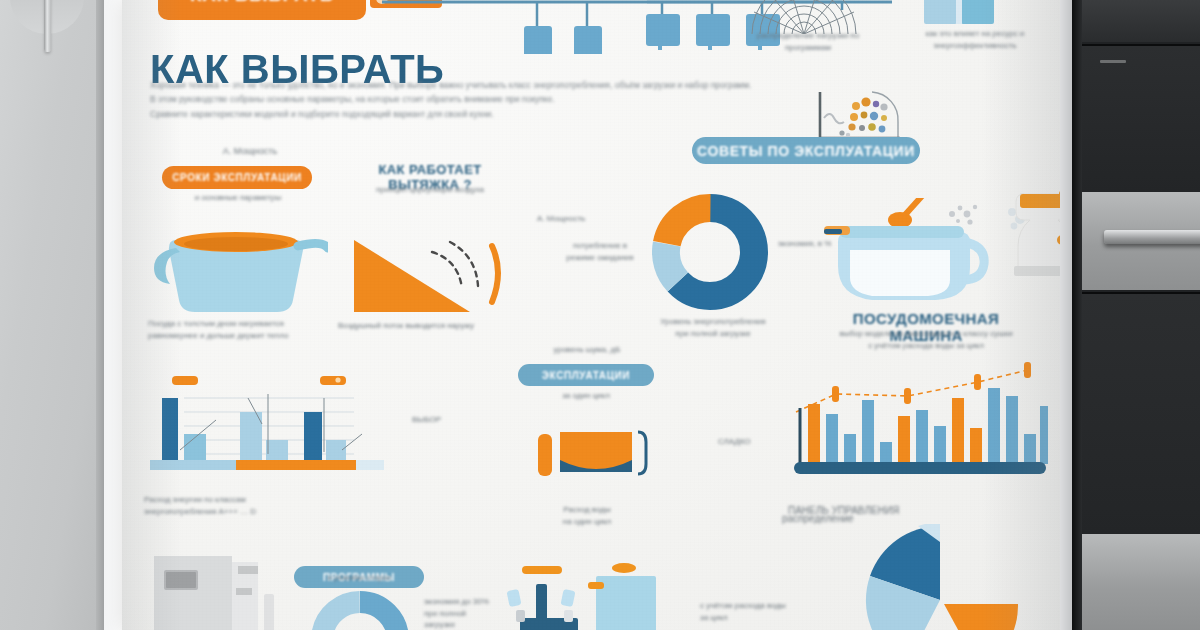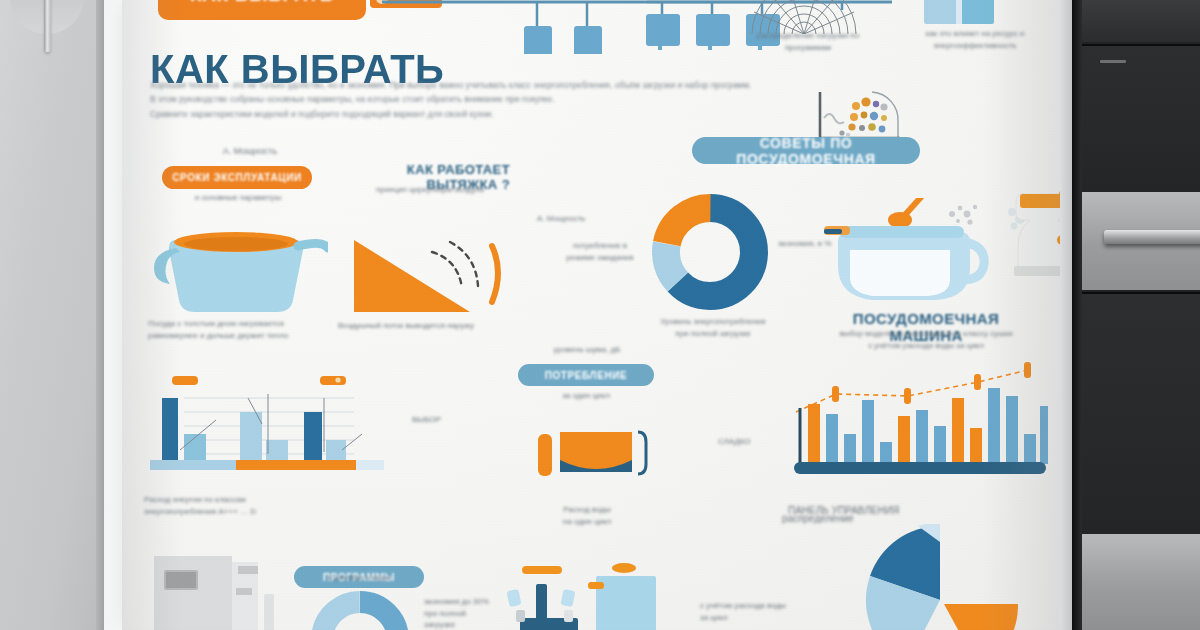--- a/index.html
+++ b/index.html
@@ -199,35 +199,35 @@
     <svg width="180" height="92" style="position:absolute;left:26px;top:222px;">
       <path d="M28 18 h120 q8 0 7 10 l-10 50 q-2 12 -16 12 h-82 q-14 0 -16 -12 l-10 -50 q-1 -10 7 -10 z" fill="#a9d6e8"></path>
       <ellipse cx="88" cy="20" rx="62" ry="10" fill="#f08a1e"></ellipse>
       <ellipse cx="88" cy="22" rx="52" ry="7" fill="#e07d17"></ellipse>
       <path d="M28 26 q-22 4 -22 20 q0 14 16 16 q-6 -8 -4 -18 q2 -12 14 -14 z" fill="#8fc9de"></path>
       <path d="M150 24 q24 -6 30 2" stroke="#8fc9de" stroke-width="9" fill="none" stroke-linecap="round"></path>
     </svg>
     <div class="blur cap blur-strong" style="left:26px;top:318px;width:200px;">Посуда с толстым дном нагревается
 равномернее и дольше держит тепло</div>
 
-    <div class="blur sect-h blur-soft" style="left:228px;top:162px;width:160px;text-align:right;font-size:13px;">КАК РАБОТАЕТ ВЫТЯЖКА ?</div>
+    <div class="blur sect-h blur-soft" style="left:228px;top:162px;width:160px;text-align:center;font-size:13px;">КАК РАБОТАЕТ ВЫТЯЖКА ?</div>
     <div class="blur cap blur-strong" style="left:232px;top:184px;width:152px;text-align:center;">принцип циркуляции воздуха</div>
 
     <svg width="180" height="90" style="position:absolute;left:218px;top:232px;">
       <path d="M14 8 L14 80 L130 80 Z" fill="#f08a1e"></path>
       <g stroke="#4a4a4a" stroke-width="2.4" fill="none" stroke-dasharray="5 5" stroke-linecap="round">
         <path d="M92 20 q26 8 30 36"></path>
         <path d="M110 10 q26 14 28 44"></path>
       </g>
       <path d="M152 14 q12 26 0 56" stroke="#f08a1e" stroke-width="6" fill="none" stroke-linecap="round"></path>
     </svg>
     <div class="blur cap blur-strong" style="left:216px;top:320px;width:190px;">Воздушный поток выводится наружу</div>
 
     <div class="pill pill-blue" style="left:570px;top:137px;width:228px;height:27px;font-size:14px;">
-      <span class="blur-soft">СОВЕТЫ ПО ПОСУДОМОЕЧНАЯ</span>
+      <span class="blur-soft">СОВЕТЫ ПО ЭКСПЛУАТАЦИИ</span>
     </div>
 
     <div class="blur cap blur-strong" style="left:415px;top:213px;width:60px;">А. Мощность</div>
     <div class="blur cap blur-strong" style="left:442px;top:240px;width:72px;text-align:center;">потребление в режиме ожидания</div>
 
     <svg width="116" height="116" style="position:absolute;left:530px;top:194px;">
 
       <g transform="translate(58,58)">
         <circle r="44" fill="none" stroke="#2a6f9e" stroke-width="28" stroke-dasharray="174 103" transform="rotate(-90)"></circle>
         <circle r="44" fill="none" stroke="#a9d0e4" stroke-width="28" stroke-dasharray="41 236" transform="rotate(137)"></circle>
@@ -311,21 +311,21 @@
           <path d="M180 30 V84"></path>
             <path d="M198 82 L218 66"></path>
         </g>
       </svg>
     </div>
     <div class="blur cap blur-strong" style="left:22px;top:494px;width:220px;">Расход энергии по классам
 энергопотребления A+++ … D</div>
 
     <div class="blur cap blur-strong" style="left:430px;top:344px;width:70px;text-align:center;">уровень шума, дБ</div>
     <div class="pill pill-blue" style="left:396px;top:364px;width:136px;height:22px;font-size:10px;">
-      <span class="blur-soft">ПОТРЕБЛЕНИЕ</span>
+      <span class="blur-soft">ЭКСПЛУАТАЦИИ</span>
     </div>
     <div class="blur cap blur-strong" style="left:400px;top:390px;width:128px;text-align:center;">за один цикл</div>
 
     <svg width="130" height="84" style="position:absolute;left:412px;top:414px;">
       <rect x="4" y="20" width="14" height="42" rx="6" fill="#f08a1e"></rect>
       <path d="M26 18 h72 v40 h-72 z" fill="#2b6183"></path>
       <path d="M26 18 h72 v28 q-36 18 -72 0 z" fill="#f08a1e"></path>
       <path d="M104 18 q8 0 8 10 v22 q0 10 -8 10" stroke="#2b6183" stroke-width="3" fill="none"></path>
     </svg>
     <div class="blur cap blur-strong" style="left:398px;top:504px;width:134px;text-align:center;">Расход воды

